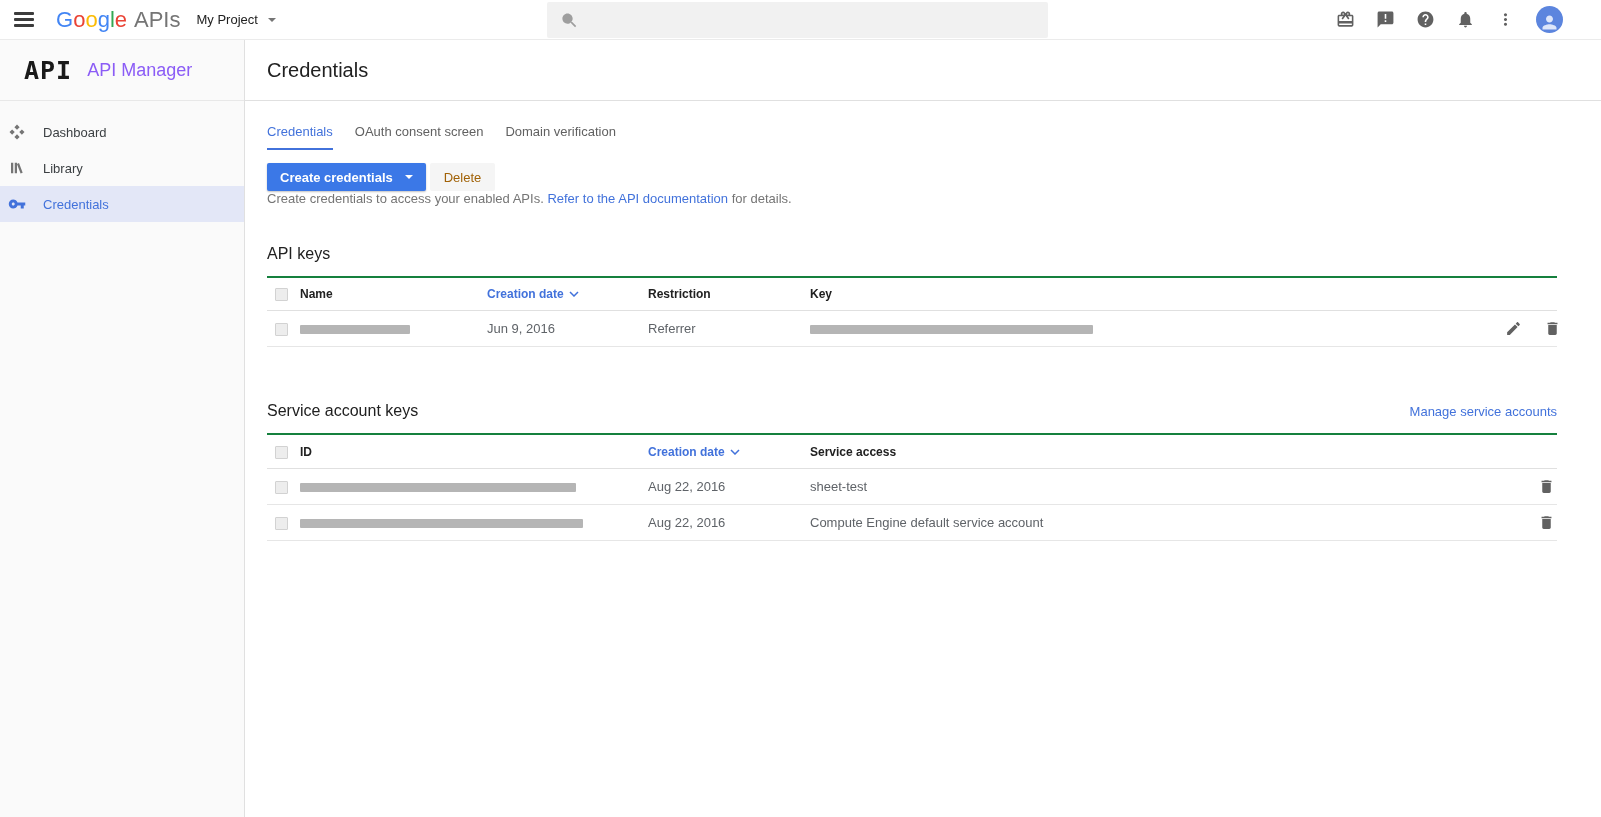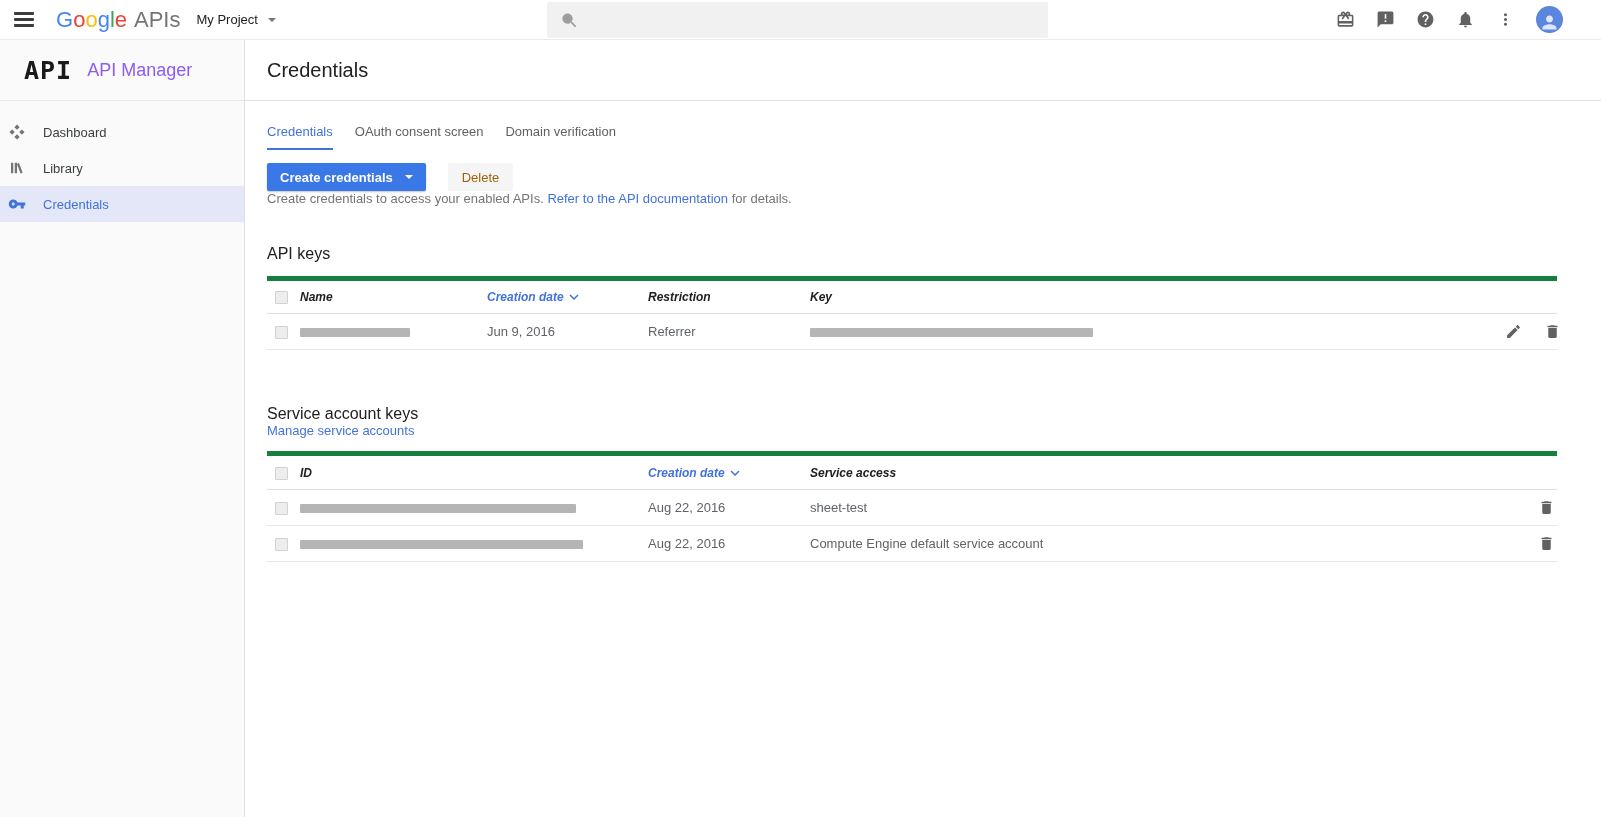--- a/index.html
+++ b/index.html
@@ -51,40 +51,40 @@
                  border-bottom:1px solid #e0e0e0; }
   .page-title { font-size:20px; font-weight:400; color:#212121; }
   .content { padding:0 44px 40px 22px; }
 
   .tabs { display:flex; gap:22px; margin-top:23px; }
   .tab { font-size:13px; color:#616161; padding-bottom:9px; cursor:pointer;
          border-bottom:2px solid transparent; background:none; border-top:none; border-left:none;
          border-right:none; font-family:inherit; }
   .tab.active { color:#4272db; border-bottom:2px solid #4272db; }
 
-  .toolbar { display:flex; align-items:center; gap:22px; margin-top:13px; }
+  .toolbar { display:flex; align-items:center; gap:4px; margin-top:13px; }
   .btn { height:28px; border:none; border-radius:2px; font-size:13px; font-family:inherit; }
   .btn-create { background:#3b78e7; color:#fff; padding:0 13px; display:flex; align-items:center;
                 gap:12px; font-weight:bold; box-shadow:0 1px 2px rgba(0,0,0,0.24); cursor:pointer; }
   .btn-create .caret-down { border-top-color:#fff; }
   .btn-delete { background:#f5f5f5; color:#a16207; padding:0 14px; cursor:default; }
 
   .description { font-size:13px; color:#757575; }
   .link { color:#4272db; text-decoration:none; cursor:pointer; }
 
   .section-api { margin-top:39px; }
   .section-sa { margin-top:55px; }
   .section-title { font-size:16px; font-weight:400; color:#212121; }
-  .section-head { display:flex; align-items:baseline; justify-content:space-between;flex-direction:column; }
+  .section-head { display:flex; align-items:baseline; justify-content:space-between; }
   .manage-link { font-size:13px;text-align:right; }
   .section-api .section-title, .section-sa .section-head { margin-bottom:13px; }
 
   table.data-table { width:100%; border-collapse:collapse; table-layout:fixed; }
   .data-table th { text-align:left; font-size:12px; font-weight:bold; color:#212121;
-                   padding:9px 0; border-top:5px solid #15803d; border-bottom:1px solid #e0e0e0;font-style:italic; }
+                   padding:9px 0; border-top:2px solid #15803d; border-bottom:1px solid #e0e0e0; }
   .data-table th.sorted { color:#4272db; font-weight:bold; cursor:pointer;margin-left:28px; }
   .data-table th.sorted svg { margin-left:5px; vertical-align:1px; }
   .data-table td { font-size:13px; color:#5f6368; padding:9px 0; border-bottom:1px solid #e6e6e6;
                    vertical-align:middle; }
   .cell-check { padding-left:8px !important; }
   .checkbox { display:inline-block; width:13px; height:13px; background:#ededed;
               border:1px solid #d2d2d2; border-radius:1px; vertical-align:middle; cursor:pointer; }
   .redacted { display:inline-block; height:9px; background:#b5b5b5; border-radius:1px;
               vertical-align:middle; }
   .w-name{width:110px} .w-key{width:283px} .w-id1{width:276px} .w-id2{width:283px}

